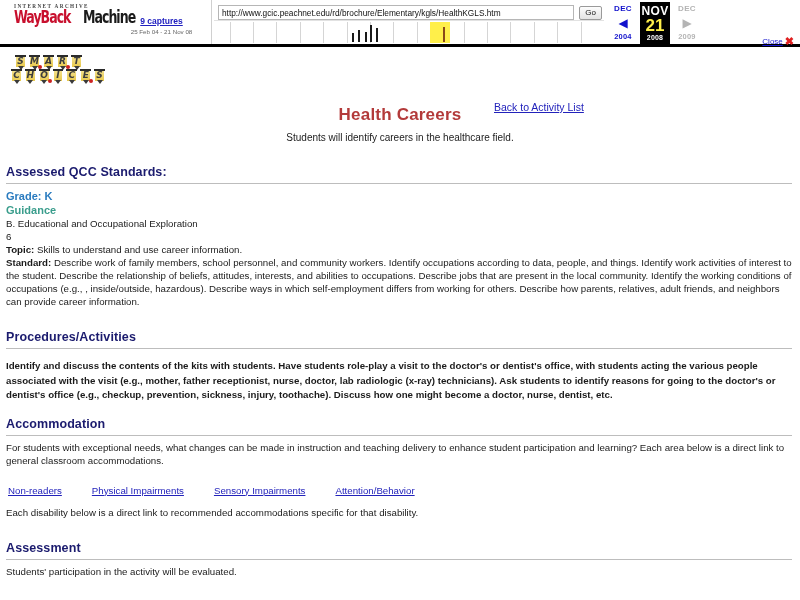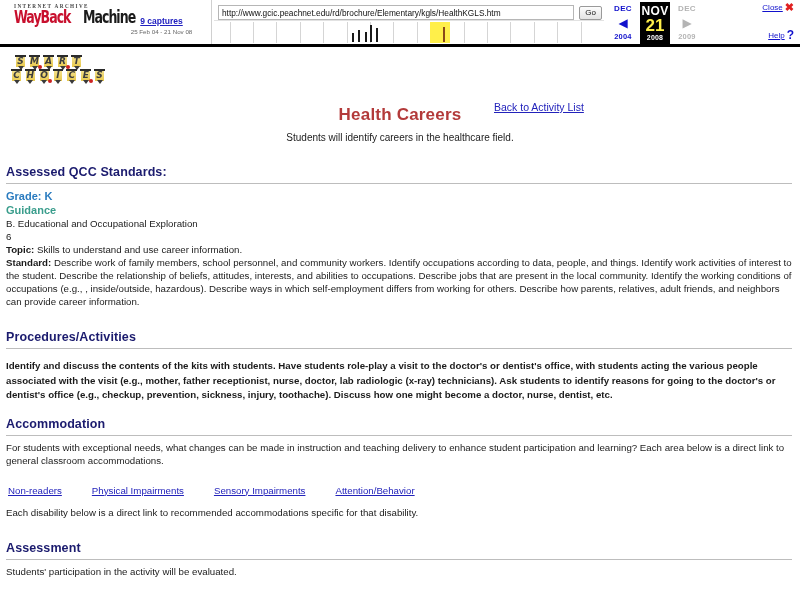--- a/index.html
+++ b/index.html
@@ -182,21 +182,21 @@
 
   
   .wb-util {
     flex: 0 0 62px;
     display: flex;
     flex-direction: column;
     justify-content: space-between;
     align-items: flex-end;
     padding: 3px 6px 4px 0;
   }
-  .wb-util .row { display: flex; align-items: flex-end; gap: 2px; white-space: nowrap; }
+  .wb-util .row { display: flex; align-items: flex-end; gap: 2px; white-space: nowrap; margin-top: 34px; }
   .wb-util a { color: #1111cc; font-size: 8px; text-decoration: underline; }
   .wb-util .xm { color: #e02020; font-size: 11px; font-weight: bold; line-height: 9px; }
   .wb-util .qm { color: #1111cc; font-size: 12px; font-weight: bold; line-height: 9px; }
 
   
   .page {
     position: relative;
     width: 800px;
     height: 553px;
     background: #ffffff;

